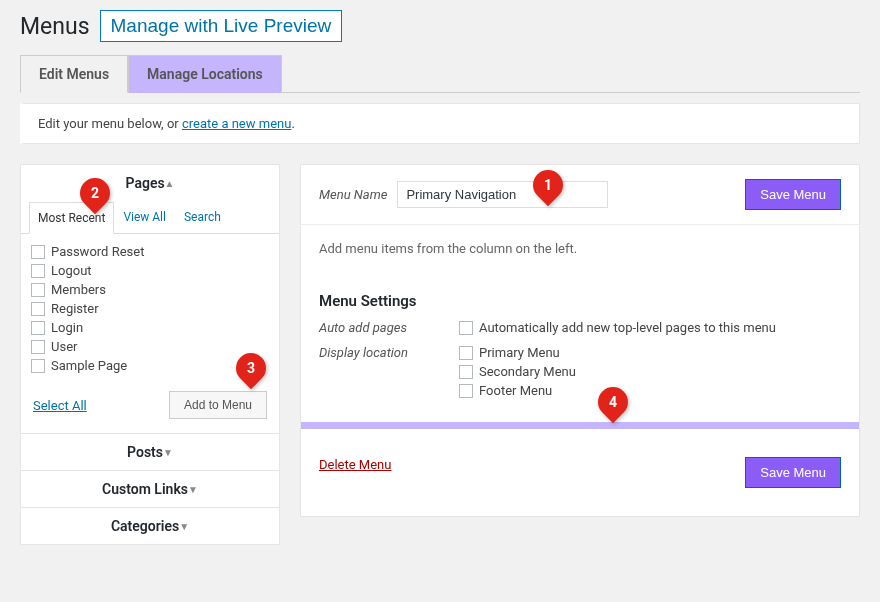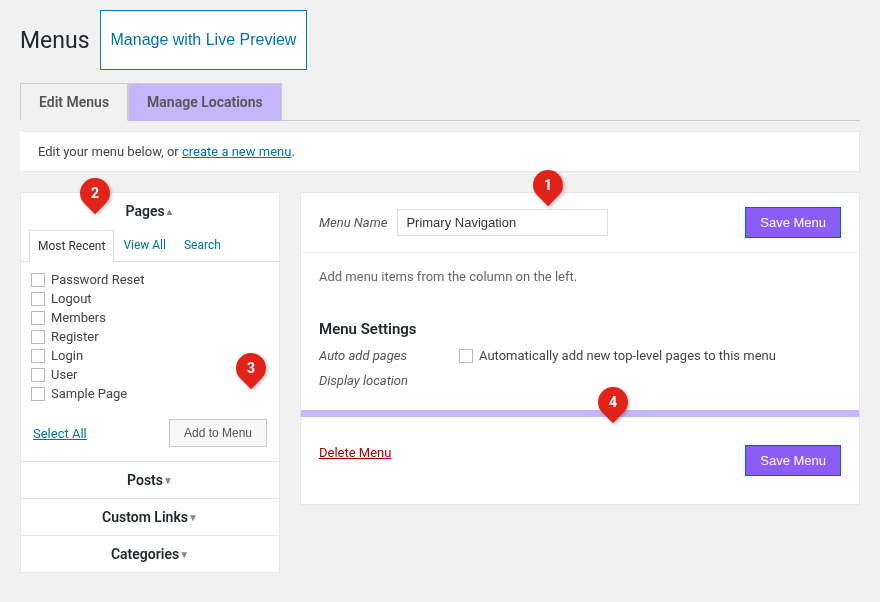--- a/index.html
+++ b/index.html
@@ -1,20 +1,20 @@
 <!DOCTYPE html>
 <html><head>
 <meta charset="utf-8">
 <style>
   * { box-sizing: border-box; }
   body { margin:0; padding:0; font-family:-apple-system,BlinkMacSystemFont,"Segoe UI",Roboto,sans-serif; background:#f1f1f1; color:#444; font-size:13px; }
   .wrap { padding:10px 20px 0 20px; width:880px; }
   .page-title-row { display:flex; align-items:center; gap:10px; margin-bottom:12px; }
   .page-title { font-size:23px; font-weight:400; color:#23282d; margin:0; }
-  .btn-outline { background:#fff; border:1px solid #007cba; color:#0073aa; padding:20px 10px; font-size:16px; cursor:pointer; }
+  .btn-outline { background:#fff; border:1px solid #007cba; color:#0073aa; padding:4px 10px; font-size:19px; cursor:pointer; }
   .nav-tabs { display:flex; border-bottom:1px solid #ccc; margin-bottom:10px; }
   .tab { padding:10px 18px; border:1px solid #ccc; border-bottom:none; background:#c4b5fd; color:#555; font-size:14px; font-weight:600; margin-right:0; position:relative; top:1px; cursor:pointer; }
   .tab.active { background:#f1f1f1; border-bottom:1px solid #f1f1f1; }
   .notice-box { background:#fff; border:1px solid #e5e5e5; border-left:4px solid #fff; padding:12px 14px; margin-bottom:20px; }
   .link { color:#0073aa; text-decoration:underline; cursor:pointer; }
   .cols { display:flex; gap:20px; align-items:flex-start; }
   .col-left { width:260px; }
   .col-right { flex:1; }
   .postbox { background:#fff; border:1px solid #e5e5e5; margin-bottom:0; border-bottom:none; }
   .postbox:last-child { border-bottom:1px solid #e5e5e5; }
@@ -159,20 +159,34 @@
               <div class="setting-label">Auto add pages</div>
               <div class="setting-body">
                 <div class="opt">
                     <span class="chk"></span>
                     <span>Automatically add new top-level pages to this menu</span>
                   </div>
               </div>
             </div>
             <div class="setting-row">
               <div class="setting-label">Display location</div>
+              <div class="setting-body">
+                <div class="opt">
+                    <span class="chk"></span>
+                    <span>Primary Menu</span>
+                  </div>
+                <div class="opt">
+                    <span class="chk"></span>
+                    <span>Secondary Menu</span>
+                  </div>
+                <div class="opt">
+                    <span class="chk"></span>
+                    <span>Footer Menu</span>
+                  </div>
+              </div>
             </div>
           </div>
         </div>
         <div class="menu-footer">
           <span class="del-link">Delete Menu</span>
           <button class="btn-primary">Save Menu</button>
         </div>
       </div>
     </div>
   </div>

